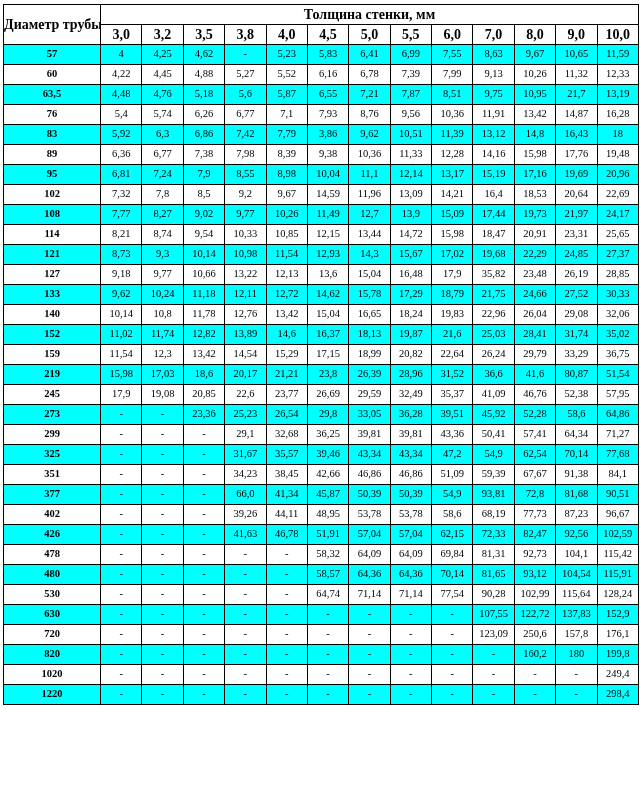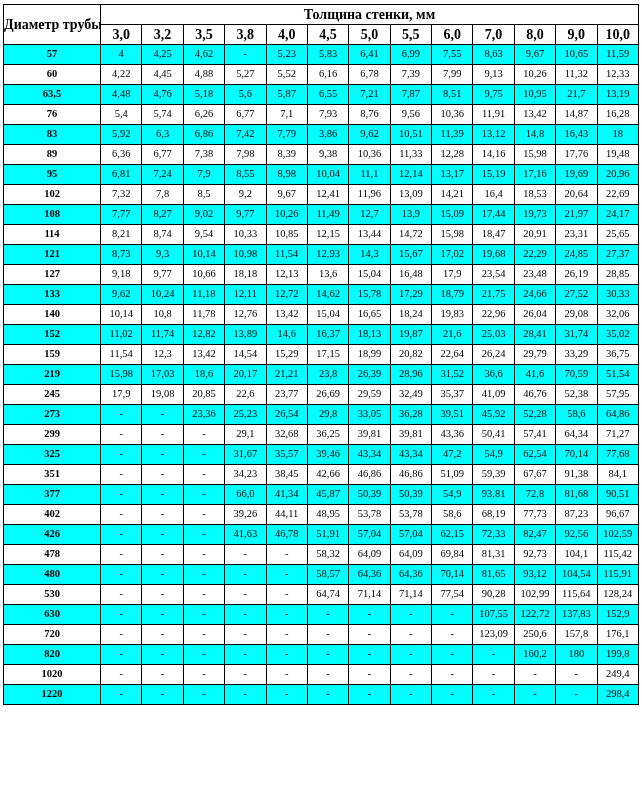--- a/index.html
+++ b/index.html
@@ -201,21 +201,21 @@
           <td>19,69</td>
           <td>20,96</td>
         </tr>
         <tr class="white">
           <td class="diam">102</td>
           <td>7,32</td>
           <td>7,8</td>
           <td>8,5</td>
           <td>9,2</td>
           <td>9,67</td>
-          <td>12,41</td>
+          <td>14,59</td>
           <td>11,96</td>
           <td>13,09</td>
           <td>14,21</td>
           <td>16,4</td>
           <td>18,53</td>
           <td>20,64</td>
           <td>22,69</td>
         </tr>
         <tr class="cyan">
           <td class="diam">108</td>
@@ -263,27 +263,27 @@
           <td>19,68</td>
           <td>22,29</td>
           <td>24,85</td>
           <td>27,37</td>
         </tr>
         <tr class="white">
           <td class="diam">127</td>
           <td>9,18</td>
           <td>9,77</td>
           <td>10,66</td>
-          <td>18,18</td>
+          <td>13,22</td>
           <td>12,13</td>
           <td>13,6</td>
           <td>15,04</td>
           <td>16,48</td>
           <td>17,9</td>
-          <td>23,54</td>
+          <td>35,82</td>
           <td>23,48</td>
           <td>26,19</td>
           <td>28,85</td>
         </tr>
         <tr class="cyan">
           <td class="diam">133</td>
           <td>9,62</td>
           <td>10,24</td>
           <td>11,18</td>
           <td>12,11</td>
@@ -351,21 +351,21 @@
           <td>17,03</td>
           <td>18,6</td>
           <td>20,17</td>
           <td>21,21</td>
           <td>23,8</td>
           <td>26,39</td>
           <td>28,96</td>
           <td>31,52</td>
           <td>36,6</td>
           <td>41,6</td>
-          <td>70,59</td>
+          <td>80,87</td>
           <td>51,54</td>
         </tr>
         <tr class="white">
           <td class="diam">245</td>
           <td>17,9</td>
           <td>19,08</td>
           <td>20,85</td>
           <td>22,6</td>
           <td>23,77</td>
           <td>26,69</td>

